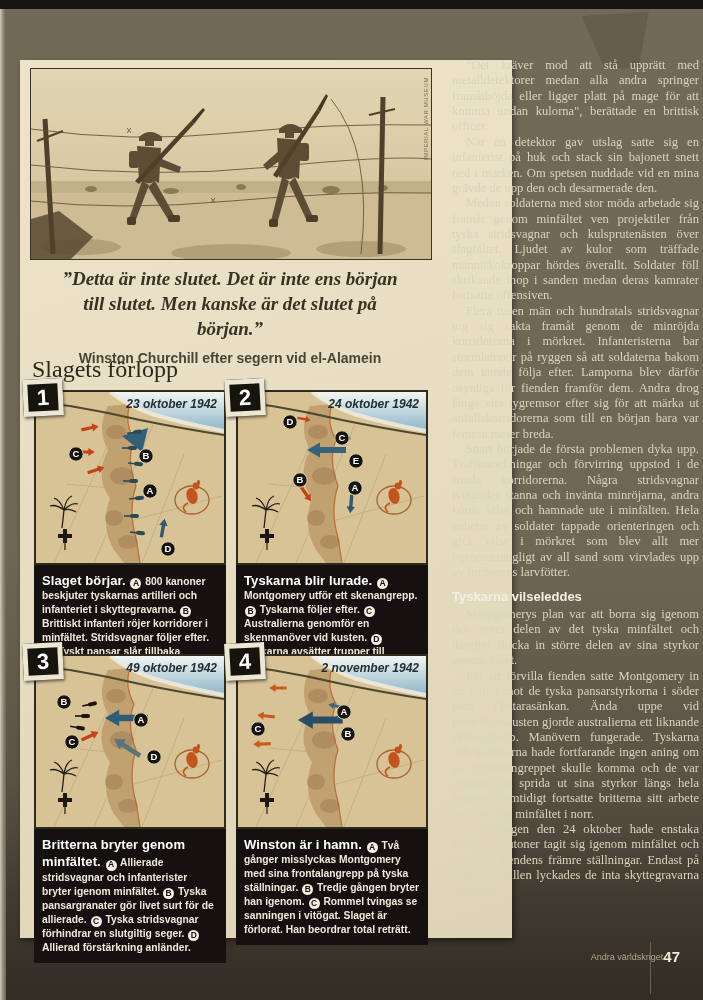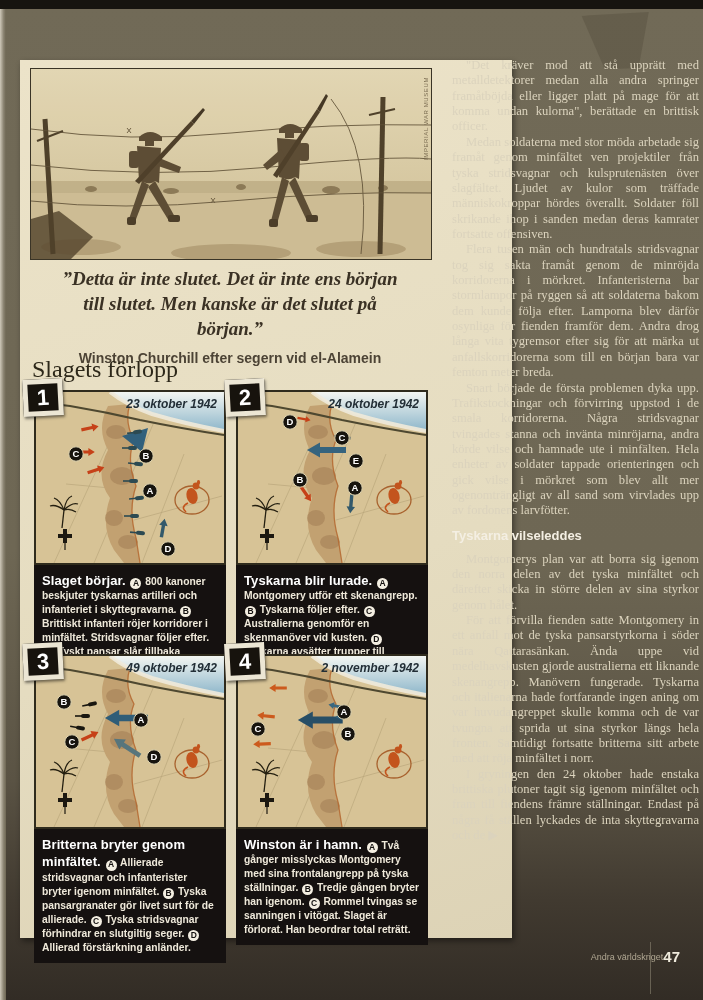--- a/index.html
+++ b/index.html
@@ -49,21 +49,21 @@
         border-radius:50%;background:#f4efe2;color:#141110;font-size:8.5px;font-weight:700;
         vertical-align:-1px;margin:0 1px;}
   .bdg{fill:#17140e;stroke:#dcd2b0;stroke-width:1;}
   .bdgt{fill:#fff;font-family:"Liberation Sans",sans-serif;font-weight:700;font-size:9.5px;text-anchor:middle;}
 
   
   .article{position:absolute;left:452px;top:58px;width:247px;height:882px;overflow:hidden;
         font-family:"Liberation Serif",serif;font-size:12.6px;line-height:1.22;
         color:#dbd3bd;text-align:justify;}
   .article p{margin:0;text-indent:14px;}
-  .article h3{margin:9px 0 8px;font-family:"Liberation Sans",sans-serif;font-size:13px;
+  .article h3{margin:9px 0 2px;font-family:"Liberation Sans",sans-serif;font-size:13px;
         color:#f4efe3;text-indent:0;}
 
   
   .footer{position:absolute;left:430px;top:948px;width:250px;display:flex;align-items:center;
         justify-content:flex-end;}
   .footer-section{font-size:9px;color:#b2a astonished;}
   .footer-section{font-size:9px;color:#b0a792;}
   .footer-num{font-size:15px;font-weight:700;color:#f0ebdd;}
   .footer-rule{position:absolute;left:650px;top:942px;width:1px;height:52px;background:#8b8371;opacity:.6;}
 </style>
@@ -362,20 +362,21 @@
         </svg>
         <div class="map-date">2 november 1942</div>
       </div>
       <div class="cap"><span class="cap-lead">Winston är i hamn. </span><span class="cap-badge">A</span> Två gånger misslyckas Montgomery med sina frontalangrepp på tyska ställningar. <span class="cap-badge">B</span> Tredje gången bryter han igenom. <span class="cap-badge">C</span> Rommel tvingas se sanningen i vitögat. Slaget är förlorat. Han beordrar total reträtt.</div>
     </section>
   </div>
 
   <div class="article">
     <div>
         <p>"Det kräver mod att stå upprätt med metalldetektorer medan alla andra springer framåtböjda eller ligger platt på mage för att komma undan kulorna", berättade en brittisk officer.</p>
+        <p>När en detektor gav utslag satte sig en infanterist på huk och stack sin bajonett snett ned i marken. Om spetsen nuddade vid en mina grävde de upp den och desarmerade den.</p>
         <p>Medan soldaterna med stor möda arbetade sig framåt genom minfältet ven projektiler från tyska stridsvagnar och kulsprutenästen över slagfältet. Ljudet av kulor som träffade människokroppar hördes överallt. Soldater föll skrikande ihop i sanden medan deras kamrater fortsatte offensiven.</p>
         <p>Flera tusen män och hundratals stridsvagnar tog sig sakta framåt genom de minröjda korridorerna i mörkret. Infanteristerna bar stormlampor på ryggen så att soldaterna bakom dem kunde följa efter. Lamporna blev därför osynliga för fienden framför dem. Andra drog långa vita tygremsor efter sig för att märka ut anfallskorridorerna som till en början bara var femton meter breda.</p>
         <p>Snart började de första problemen dyka upp. Trafikstockningar och förvirring uppstod i de smala korridorerna. Några stridsvagnar tvingades stanna och invänta minröjarna, andra körde vilse och hamnade ute i minfälten. Hela enheter av soldater tappade orienteringen och gick vilse i mörkret som blev allt mer ogenomträngligt av all sand som virvlades upp av fordonens larvfötter.</p>
       </div>
     <h3>Tyskarna vilseleddes</h3>
     <div>
         <p>Montgomerys plan var att borra sig igenom den norra delen av det tyska minfältet och därefter skicka in större delen av sina styrkor genom hålet.</p>
         <p>För att förvilla fienden satte Montgomery in ett anfall mot de tyska pansarstyrkorna i söder nära Qattarasänkan. Ända uppe vid medelhavskusten gjorde australierna ett liknande skenangrepp. Manövern fungerade. Tyskarna och italienarna hade fortfarande ingen aning om var huvudangreppet skulle komma och de var tvungna att sprida ut sina styrkor längs hela fronten. Samtidigt fortsatte britterna sitt arbete med att röja minfältet i norr.</p>
         <p>I gryningen den 24 oktober hade enstaka brittiska plutoner tagit sig igenom minfältet och fram till fiendens främre ställningar. Endast på några få ställen lyckades de inta skyttegravarna och de ▶</p>
       </div>

